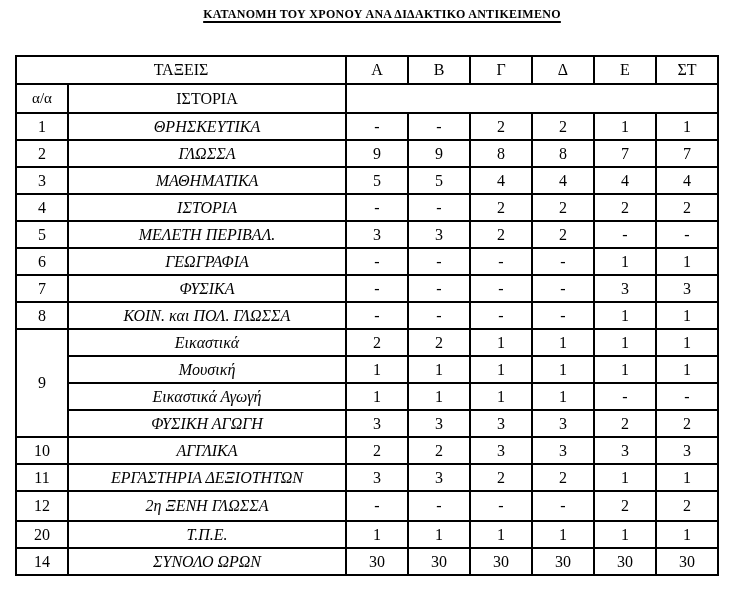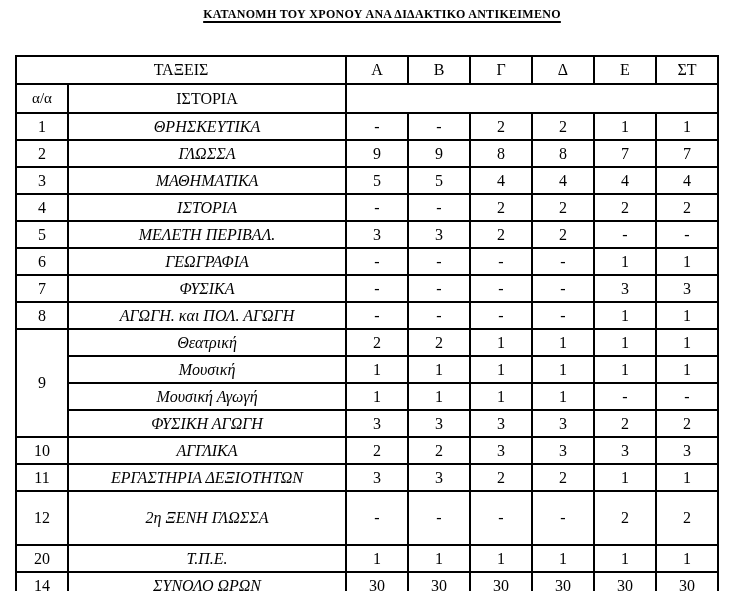--- a/index.html
+++ b/index.html
@@ -39,21 +39,21 @@
     vertical-align: middle;
     padding: 0 2px;
     font-size: 16px;
     font-weight: normal;
     overflow: hidden;
     white-space: nowrap;
   }
   tr.header-row  { height: 28px; padding-left: 9px; }
   tr.subhead-row { height: 29px; }
   tr.body-row    { height: 27px; }
-  tr.body-row.tall { height: 54px; }
+  tr.body-row.tall { height: 30px; }
   td.num-cell { font-size: 16px; }
   td.subject-cell { font-size: 16px; font-style: italic; }
   td.value-cell { font-size: 16px; }
 </style>
 </head>
 <body>
 
 <h1 class="page-title"><span class="underlined">ΚΑΤΑΝΟΜΗ ΤΟΥ ΧΡΟΝΟΥ ΑΝΑ ΔΙΔΑΚΤΙΚΟ ΑΝΤΙΚΕΙΜΕΝΟ</span></h1>
 
 <table class="schedule">
@@ -149,49 +149,49 @@
         <td class="subject-cell">ΦΥΣΙΚΑ</td>
         <td class="value-cell">-</td>
         <td class="value-cell">-</td>
         <td class="value-cell">-</td>
         <td class="value-cell">-</td>
         <td class="value-cell">3</td>
         <td class="value-cell">3</td>
       </tr>
       <tr class="body-row">
         <td class="num-cell">8</td>
-        <td class="subject-cell">ΑΓΩΓΗ. και ΠΟΛ. ΑΓΩΓΗ</td>
+        <td class="subject-cell">ΚΟΙΝ. και ΠΟΛ. ΓΛΩΣΣΑ</td>
         <td class="value-cell">-</td>
         <td class="value-cell">-</td>
         <td class="value-cell">-</td>
         <td class="value-cell">-</td>
         <td class="value-cell">1</td>
         <td class="value-cell">1</td>
       </tr>
       <tr class="body-row">
         <td class="num-cell" rowspan="4">9</td>
-        <td class="subject-cell">Θεατρική</td>
+        <td class="subject-cell">Εικαστικά</td>
         <td class="value-cell">2</td>
         <td class="value-cell">2</td>
         <td class="value-cell">1</td>
         <td class="value-cell">1</td>
         <td class="value-cell">1</td>
         <td class="value-cell">1</td>
       </tr>
       <tr class="body-row">
         <td class="subject-cell">Μουσική</td>
         <td class="value-cell">1</td>
         <td class="value-cell">1</td>
         <td class="value-cell">1</td>
         <td class="value-cell">1</td>
         <td class="value-cell">1</td>
         <td class="value-cell">1</td>
       </tr>
       <tr class="body-row">
-        <td class="subject-cell">Μουσική Αγωγή</td>
+        <td class="subject-cell">Εικαστικά Αγωγή</td>
         <td class="value-cell">1</td>
         <td class="value-cell">1</td>
         <td class="value-cell">1</td>
         <td class="value-cell">1</td>
         <td class="value-cell">-</td>
         <td class="value-cell">-</td>
       </tr>
       <tr class="body-row">
         <td class="subject-cell">ΦΥΣΙΚΗ ΑΓΩΓΗ</td>
         <td class="value-cell">3</td>

